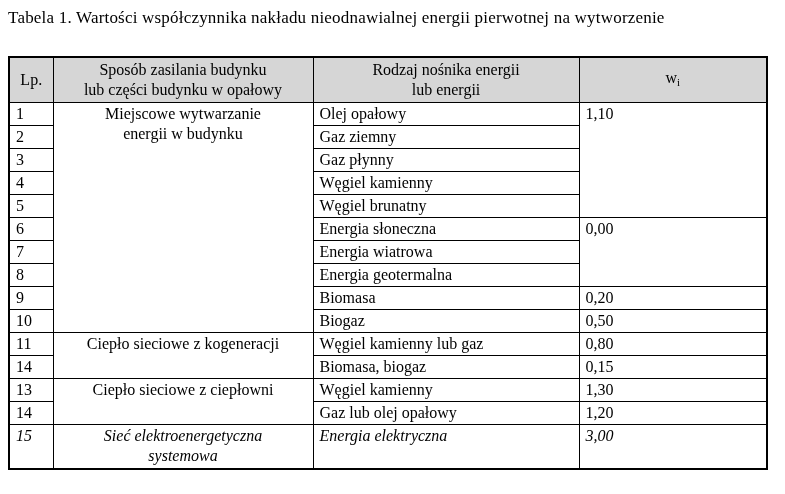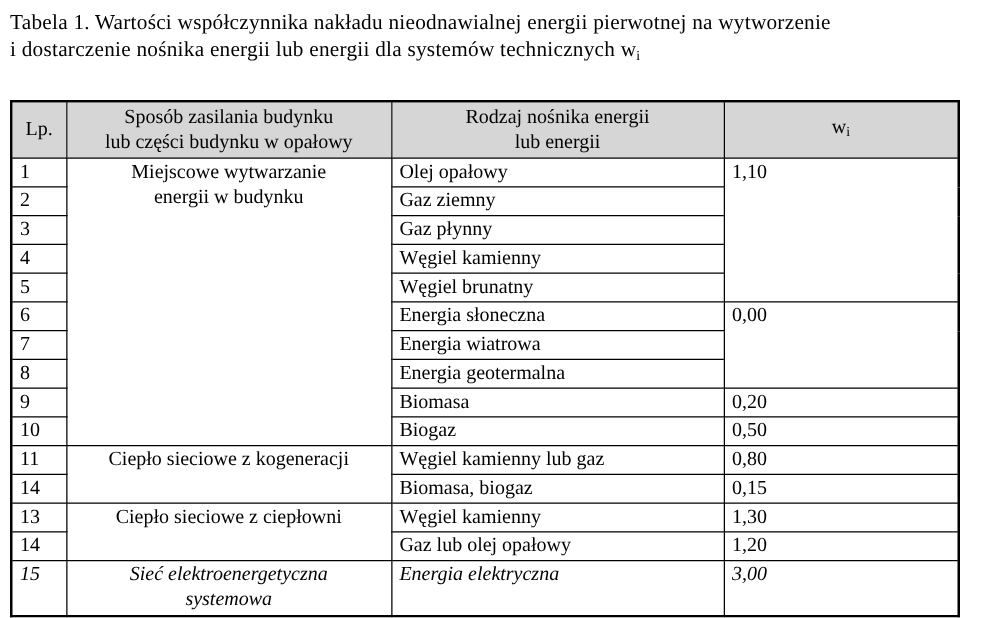--- a/index.html
+++ b/index.html
@@ -22,21 +22,20 @@
     font-size: 17px; line-height: 22px; letter-spacing: 0.2px;
   }
   .doc-title .tline { display: block; white-space: nowrap; }
   sub.subi { font-size: 11px; vertical-align: -3px; }
   table.w-table {
     position: absolute; left: 8px; top: 56px;
     width: 758px;
     border-collapse: collapse;
     table-layout: fixed;
     border: 2px solid var(--border);
-    margin-top: 24px;
   }
   .w-table th, .w-table td {
     border: 1px solid var(--border);
     font-size: 16px;
     font-weight: normal;
     padding: 1px 6px;
     vertical-align: top;
     text-align: left;
     overflow: hidden;
   }
@@ -53,21 +52,20 @@
   .w-table tbody tr.tall-row { height: 44px; font-style: italic; }
   .cellline { display: block; white-space: nowrap; text-align: center; }
 </style>
 </head>
 <body>
 
 <div class="page">
 
   <div class="doc-title">
     <span class="tline">Tabela 1. Wartości współczynnika nakładu nieodnawialnej energii pierwotnej na wytworzenie</span>
-    <span class="tline"><span>i dostarczenie nośnika energii lub energii dla systemów technicznych w</span><sub class="subi">i</sub></span>
   </div>
 
   <table class="w-table">
     <colgroup>
       <col style="width:44px">
       <col style="width:260px">
       <col style="width:266px">
       <col style="width:188px">
     </colgroup>
     <thead>

